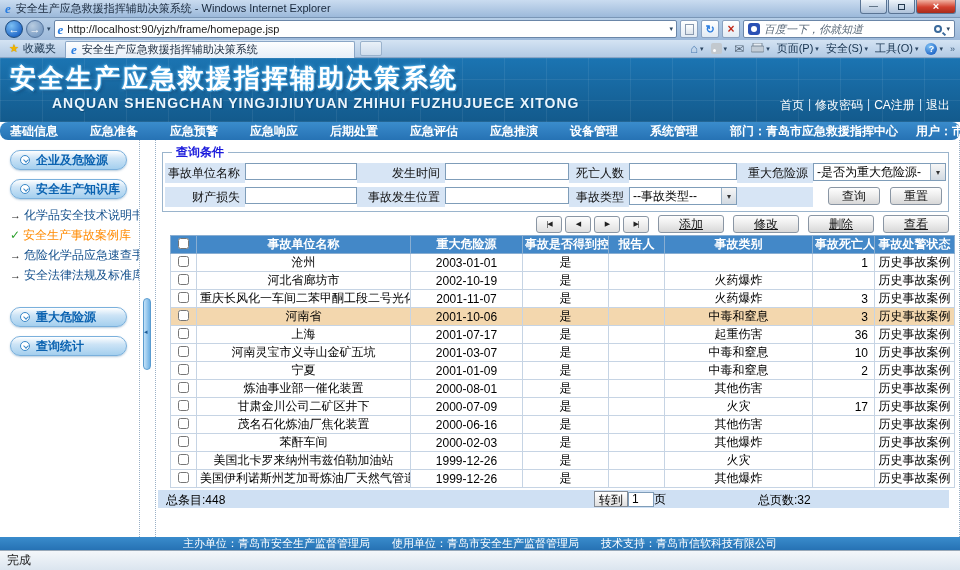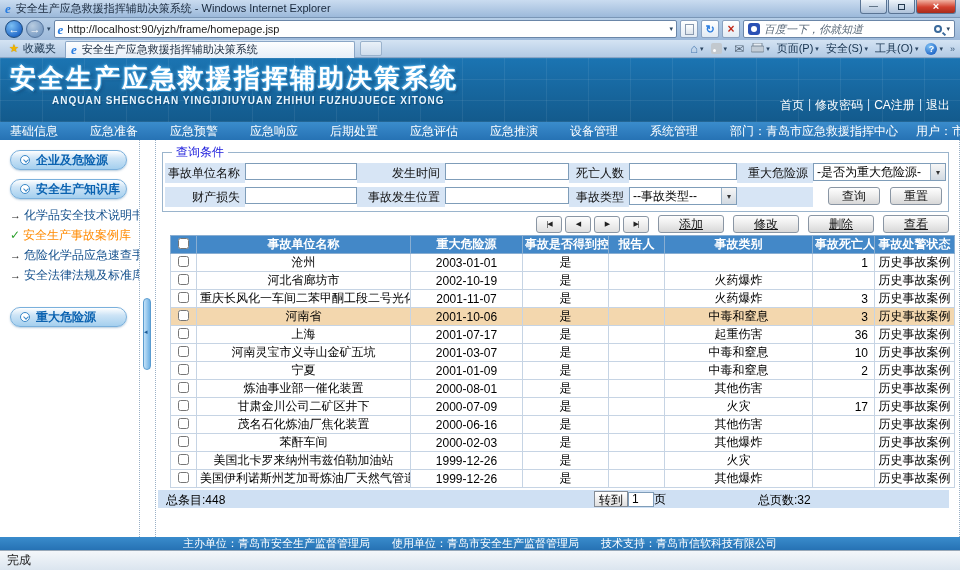--- a/index.html
+++ b/index.html
@@ -63,28 +63,28 @@
 
   
   .page { height:492px; background:#fff; display:flex; flex-direction:column; }
   .banner { height:64px; position:relative; color:#fff; flex:0 0 auto;
     background-image:
       repeating-linear-gradient(0deg, rgba(255,255,255,.07) 0 1px, transparent 1px 21px),
       repeating-linear-gradient(90deg, rgba(255,255,255,.07) 0 1px, transparent 1px 42px),
       linear-gradient(var(--banner-blue,#1b74b2),#135a8c); }
   .banner-title { position:absolute; left:10px; top:3px; font-size:26px; font-weight:bold; letter-spacing:2px;
     text-shadow:0 0 4px #5ab4ee, 1px 1px 0 #2a8cc8, -1px -1px 0 #2a8cc8, 2px 2px 3px rgba(0,40,80,.65); }
-  .banner-sub { position:absolute; left:52px; top:37px; font-size:10px; font-weight:bold; letter-spacing:1px;
+  .banner-sub { position:absolute; left:52px; top:37px; font-size:14px; font-weight:bold; letter-spacing:1px;
     color:#eaf5fd; text-shadow:1px 1px 1px #0a4a78; }
   .banner-links { position:absolute; right:10px; bottom:8px; display:flex; gap:4px; font-size:12px; }
   .banner-links .toplink { color:#fff; cursor:pointer; text-decoration:none; }
   .banner-links .sep { color:#cfe4f4; }
 
   .navbar { height:18px; background:linear-gradient(#3a8ccc,var(--nav-blue,#2672b4)); display:flex; align-items:center;
-    padding:0 10px; color:#fff; font-weight:normal; flex:0 0 auto; }
+    padding:0 10px; color:#fff; font-weight:bold; flex:0 0 auto;border-radius:8px; }
   .nav-item { margin-right:32px; cursor:pointer; white-space:nowrap; }
   .dept-user { margin-left:auto; display:flex; gap:18px; white-space:nowrap; }
 
   .content { flex:1; display:flex; background:#fff; overflow:hidden; }
   .sidebar { width:140px; flex:0 0 auto; padding:10px 0 0 10px; border-right:1px dotted #9ab0c6; }
   .side-btn { width:117px; height:20px; margin-bottom:9px; border:1px solid #7ab0dc; border-radius:10px;
     background:linear-gradient(#ffffff,#cde4f6 40%,#a4cfee); display:flex; align-items:center; gap:6px; padding-left:9px;
     color:#0a62b0; font-weight:bold; box-shadow:0 1px 2px rgba(90,140,180,.45); cursor:pointer; }
   .chev { width:10px; height:10px; border-radius:50%; border:1px solid #3a88c8; background:#fff; position:relative; flex:0 0 auto; }
   .chev::after { content:''; position:absolute; left:2.5px; top:2px; width:3px; height:3px;
@@ -96,21 +96,21 @@
   .side-arrow { font-weight:bold; color:#222; font-size:11px; flex:0 0 auto; }
   .side-arrow.check { color:#2ca02c; font-size:12px; }
 
   .splitter { width:16px; flex:0 0 auto; position:relative; border-right:1px dotted #9ab0c6; }
   .split-handle { position:absolute; left:3px; top:158px; width:8px; height:72px; border-radius:4px;
     border:1px solid #5a9cd0; background:linear-gradient(90deg,#c4e2f8,#6db0e4); cursor:col-resize; }
   .split-handle::after { content:'◂'; position:absolute; top:29px; left:0; font-size:7px; color:#1a5a96; }
 
   .main { flex:1; padding:4px 10px 0 2px; border-right:1px dotted #9ab0c6; overflow:hidden; }
   .query-fs { border:1px solid #9ab4cc; margin:0 0 3px 4px; padding:2px 2px 4px 2px; }
-  .query-fs legend { color:#1a1adc; font-weight:normal; padding:0 4px; margin-left:7px; }
+  .query-fs legend { color:#1a1adc; font-weight:bold; padding:0 4px; margin-left:7px; }
   .q-grid { display:grid; grid-template-columns:80px 112px 88px 124px 60px 108px 76px 1fr; row-gap:4px; align-items:center; }
   .q-label { background:#d7e5f5; height:20px; line-height:20px; text-align:right; padding-right:5px; color:#111; white-space:nowrap; }
   .q-field { height:20px; display:flex; align-items:flex-start; background:#fff; }
   .q-input { width:100%; height:17px; border:1px solid #7f9db9; padding:0 2px; font-size:12px; font-family:inherit; }
   .q-select { width:100%; height:18px; border:1px solid #7f9db9; background:#fff; display:flex; align-items:center; cursor:pointer; }
   .q-select-text { flex:1; padding-left:3px; white-space:nowrap; overflow:hidden; }
   .q-select-arrow { width:15px; height:16px; flex:0 0 auto; border-left:1px solid #9ab0c4;
     background:linear-gradient(#f6f6f6,#d2dae2); display:flex; align-items:center; justify-content:center; font-size:8px; color:#333; }
   .q-buttons { justify-content:flex-end; gap:10px; padding-right:4px; }
 
@@ -296,20 +296,24 @@
           </div>
           <div class="side-item">
             <span class="side-arrow">→</span>
             <span>安全法律法规及标准库</span>
           </div>
         </div>
         <div class="side-btn">
           <span class="chev"></span>
           <span>重大危险源</span>
         </div>
+        <div class="side-btn">
+          <span class="chev"></span>
+          <span>查询统计</span>
+        </div>
       </div>
     <div class="splitter">
       <div class="split-handle"></div>
     </div>
 
     <div class="main">
       <fieldset class="query-fs">
         <legend>查询条件</legend>
         <div class="q-grid">
             <div class="q-label">事故单位名称</div>

